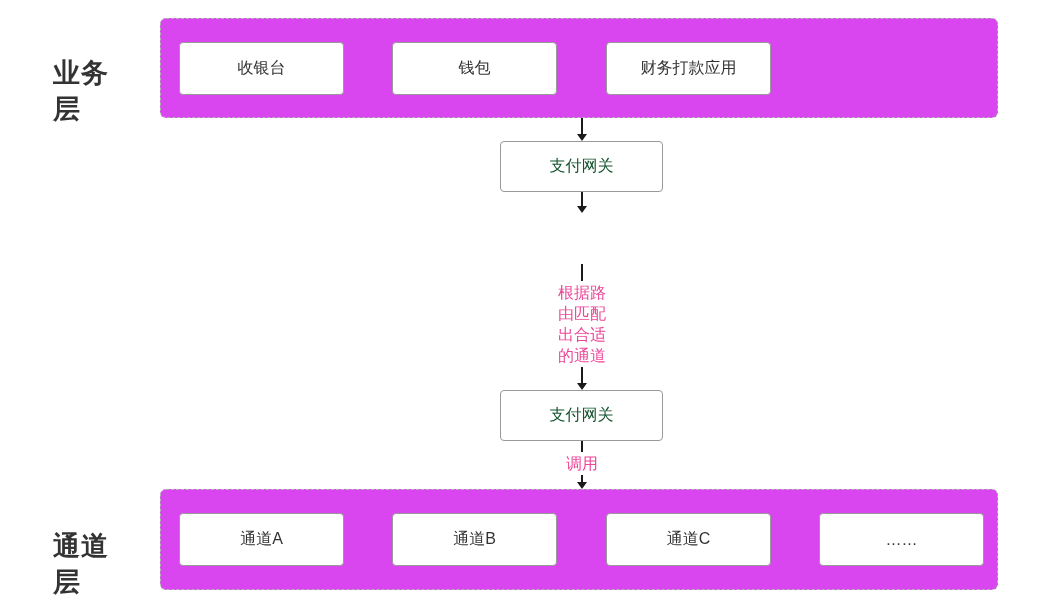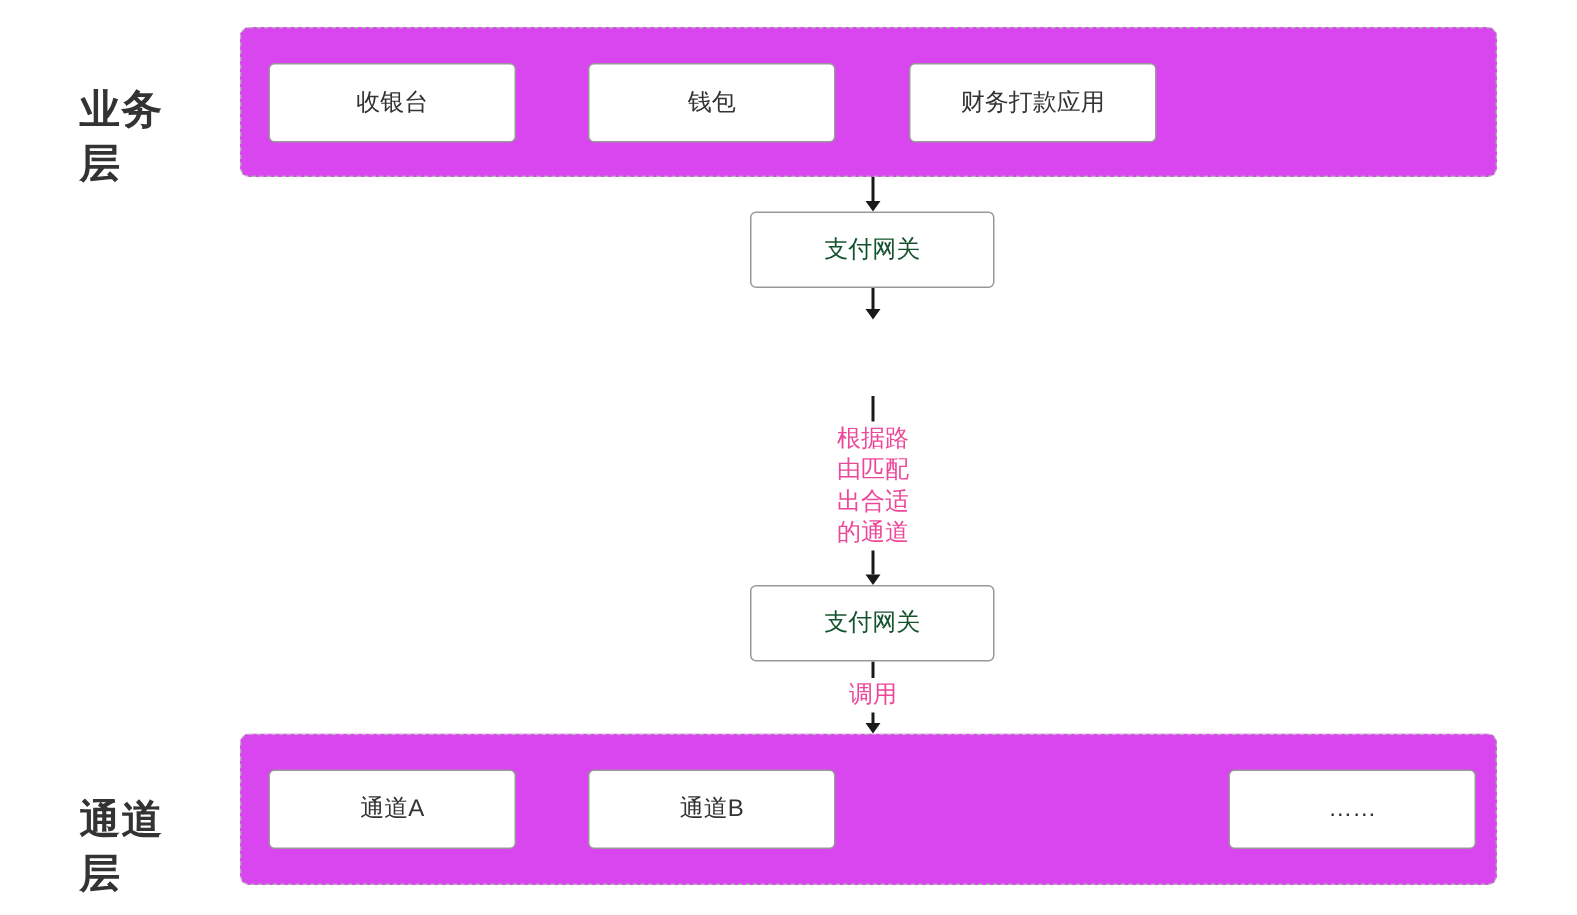--- a/index.html
+++ b/index.html
@@ -163,16 +163,17 @@
     <div class="vline"></div>
     <div class="vhead"></div>
   </div>
   <div class="edge-note invoke">调用</div>
 
   <div class="layer-label channel">通道层</div>
 
   <div class="dashed-container channel">
     <div class="node pos-0">通道A</div>
     <div class="node pos-1">通道B</div>
+    <div class="node pos-2">通道C</div>
     <div class="node pos-3">……</div>
   </div>
 
 </div>
 
 </body></html>

